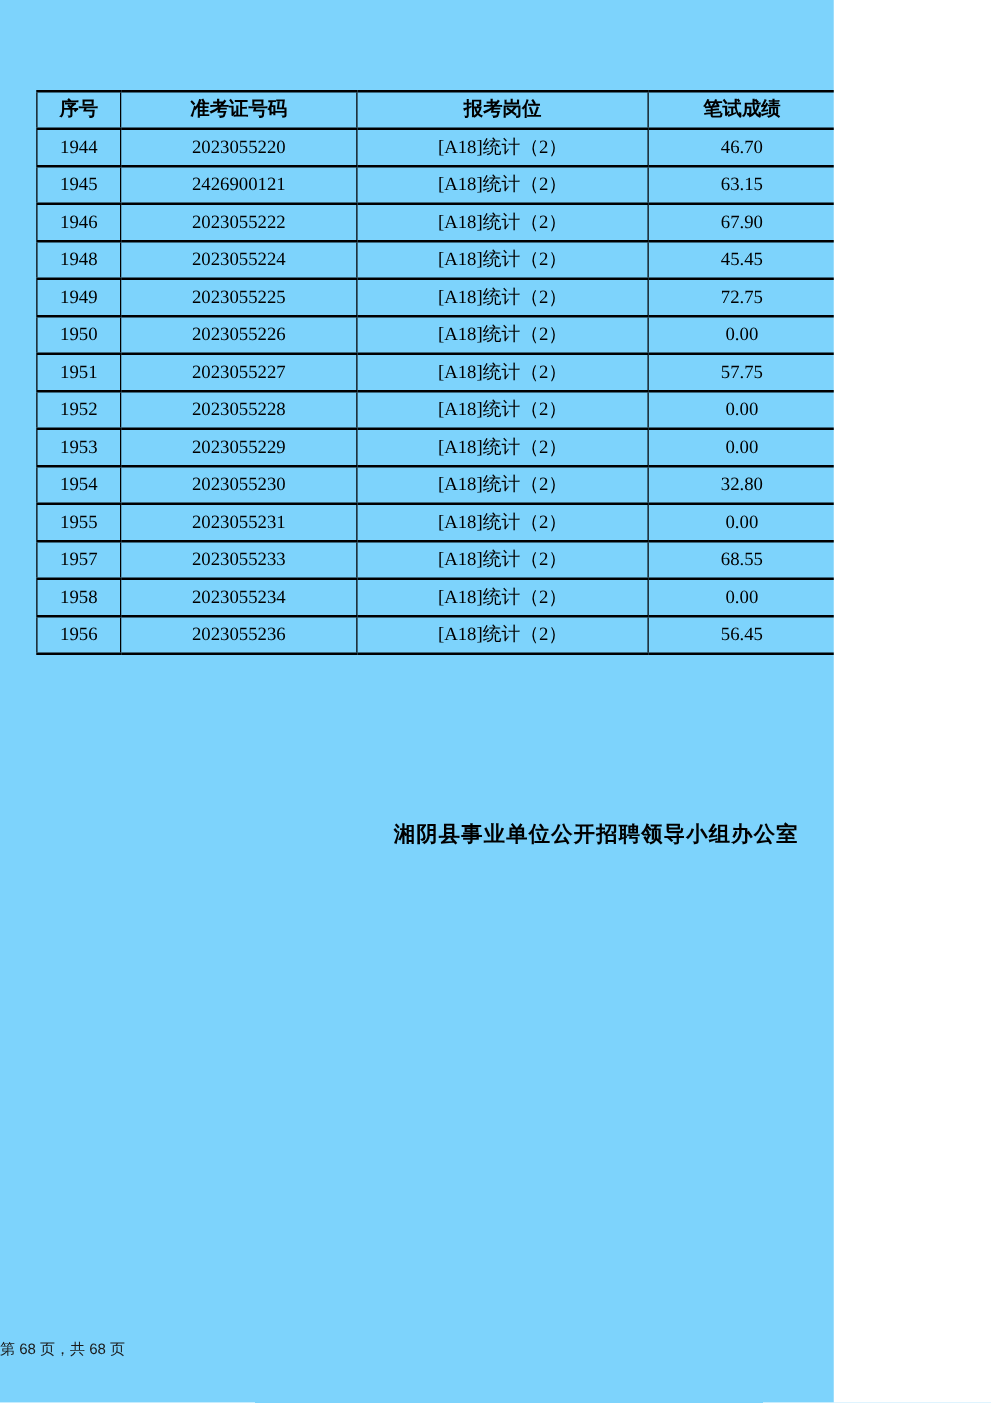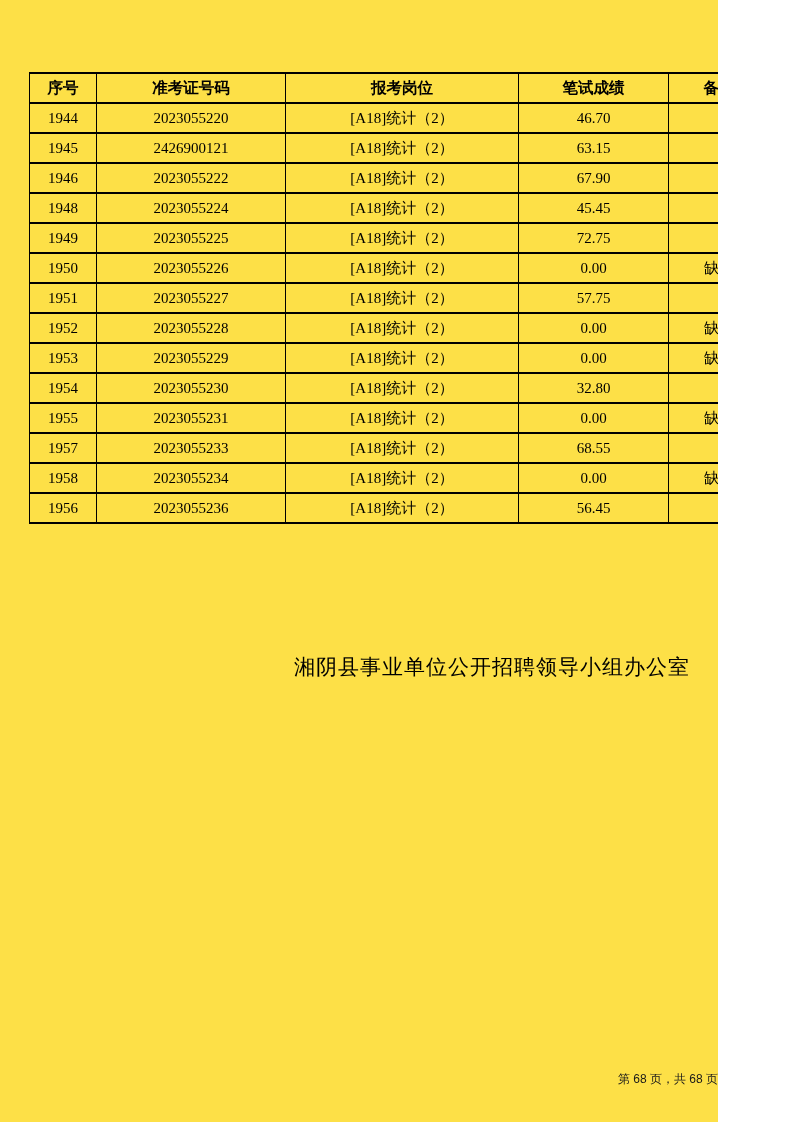--- a/index.html
+++ b/index.html
@@ -1,21 +1,21 @@
 <!DOCTYPE html>
 <html><head>
 <meta charset="utf-8">
 <style>
   * { margin: 0; padding: 0; box-sizing: border-box; }
   html, body { background: #ffffff; }
   .page {
     position: relative;
-    width: 718px;
+    width: 667px;
     height: 1122px;
-    background: #fde047;
+    background: #7dd3fc;
     font-family: "Liberation Serif", "DejaVu Serif", serif;
     color: #000000;
     overflow: hidden;
   }
   table.score-table {
     position: absolute;
     left: 29px;
     top: 72px;
     width: 740px;
     border-collapse: collapse;
@@ -37,30 +37,31 @@
   }
   table.score-table th {
     font-weight: bold;
     font-size: 15.5px;
   }
   .signoff {
     position: absolute;
     top: 653px;
     right: 28px;
     text-align: right;
-    font-size: 21px;
+    font-size: 17px;
     line-height: 29px;
     letter-spacing: 1px;
+    font-weight: bold;
   }
   .page-footer {
     position: absolute;
     top: 1071px;
     left: 0;
     width: 100%;
-    text-align: right;
+    text-align: left;
     font-size: 12px;
     font-family: "Liberation Sans", "DejaVu Sans", sans-serif;
     color: #1a1a1a;
   }
 </style>
 </head>
 <body>
 
 <div class="page">
 

